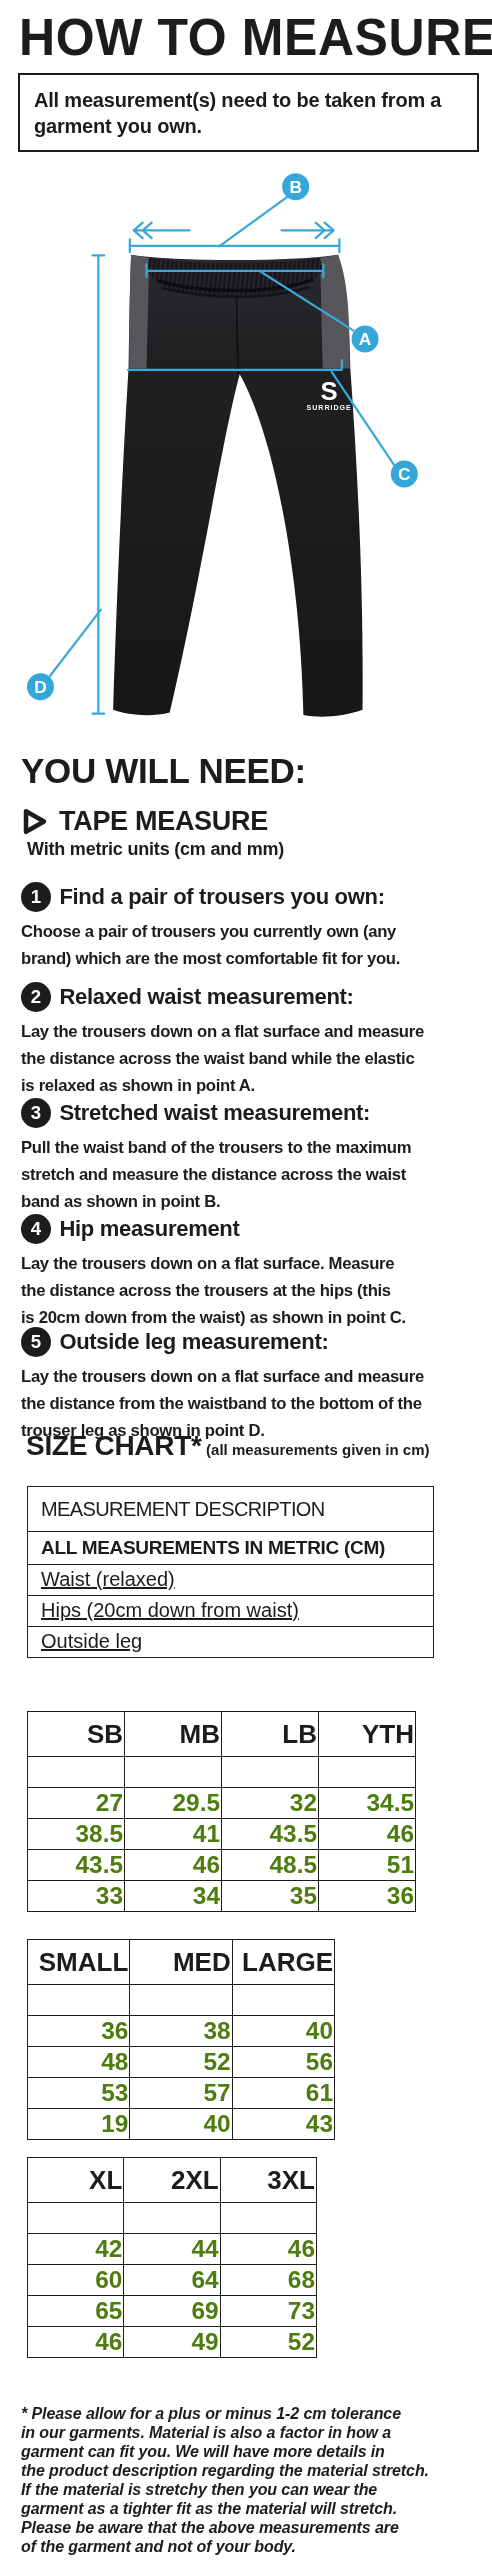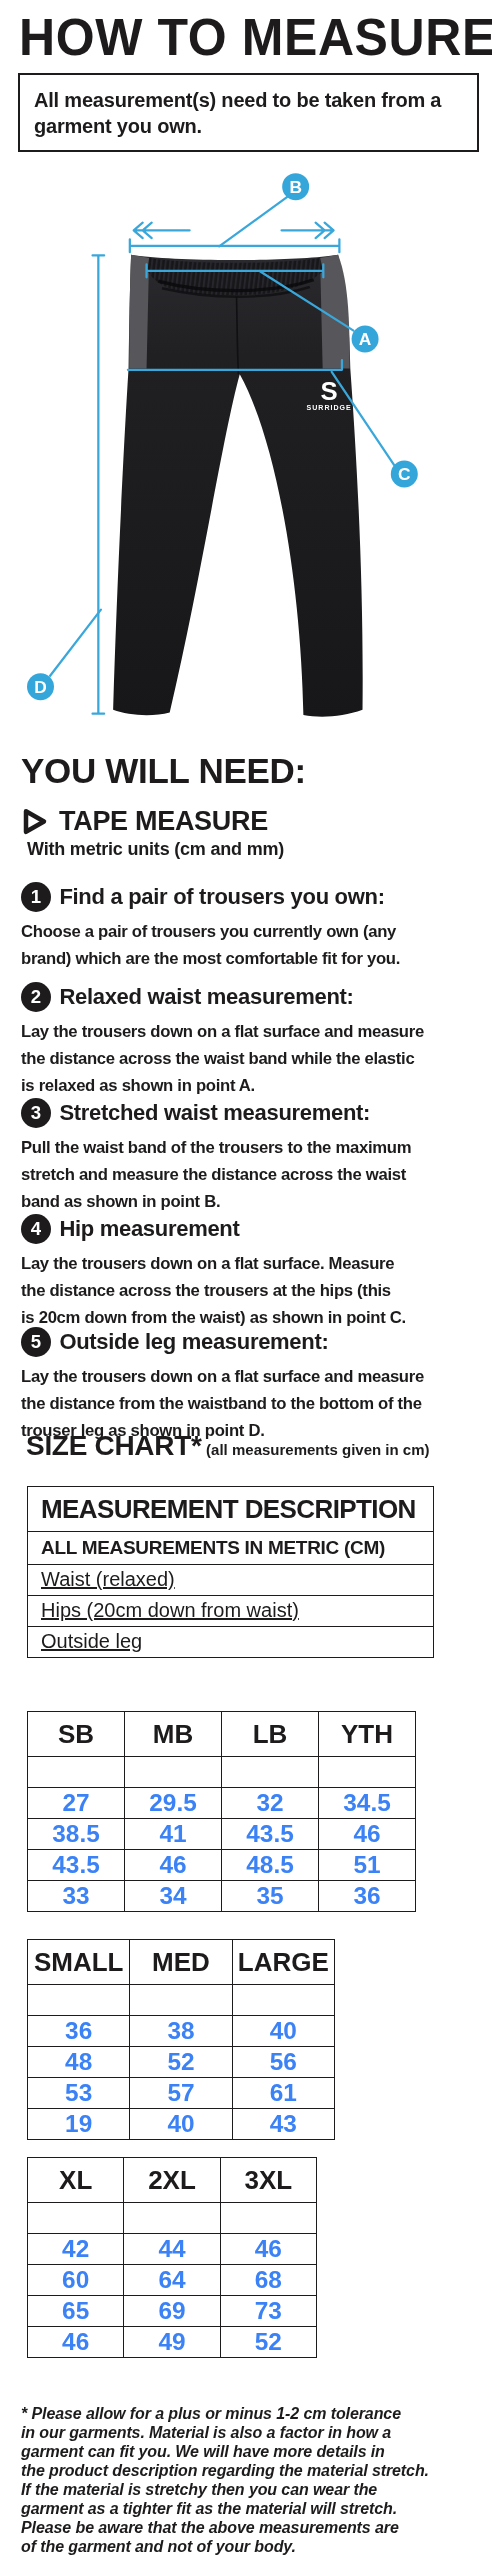--- a/index.html
+++ b/index.html
@@ -20,27 +20,27 @@
   .step-head{display:flex;align-items:center;gap:8.4px;}
   .step-num{width:30px;height:30px;border-radius:50%;background:#1d1b1c;color:#fff;font-weight:800;font-size:18.6px;display:flex;align-items:center;justify-content:center;flex:0 0 30px;}
   .step-title{font-size:22px;font-weight:800;letter-spacing:-0.3px;white-space:nowrap;}
   .step-body{margin-top:5.8px;font-size:16.7px;font-weight:700;line-height:27px;white-space:pre-line;letter-spacing:-0.3px;}
   .sc-heading-row{top:1430px;left:26px;}
   .sc-heading{font-size:28px;font-weight:900;letter-spacing:-0.3px;}
   .sc-subheading{font-size:15px;font-weight:700;margin-left:4.5px;}
   table{border-collapse:collapse;table-layout:fixed;}
   .mtable{top:1486px;left:27px;width:407px;}
   .mtable td{border:1.9px solid #1d1b1c;padding:0 0 0 13px;vertical-align:middle;}
-  .mtable .mt-header{height:44px;font-size:26px;font-weight:700;letter-spacing:-0.6px;}
+  .mtable .mt-header{height:44px;font-size:20px;font-weight:400;letter-spacing:-0.6px;}
   .mtable .mt-subheader{height:31.5px;font-size:19px;font-weight:800;letter-spacing:-0.3px;}
   .mtable .mt-item{height:30px;font-size:20px;font-weight:400;text-decoration:underline;}
-  .sizetable th,.sizetable td{border:1.9px solid #1d1b1c;text-align:center;vertical-align:middle;}
+  .sizetable th,.sizetable td{border:1.9px solid #1d1b1c;text-align:right;vertical-align:middle;}
   .sizetable th{height:42px;font-size:26px;font-weight:800;color:#1d1b1c;}
   .sizetable .empty-cell{height:28px;}
-  .sizetable .size-value{height:28px;font-size:24.4px;font-weight:700;color:#3b82f6;}
+  .sizetable .size-value{height:28px;font-size:24.4px;font-weight:700;color:#4d7c0f;}
   .st1{top:1711px;left:27px;width:389px;}
   .st2{top:1939px;left:27px;width:308px;}
   .st3{top:2157px;left:27px;width:290px;}
   .disclaimer{top:2404px;left:21px;width:465px;font-size:16px;font-weight:700;font-style:italic;line-height:19px;white-space:pre-line;letter-spacing:-0.1px;}
 </style>
 </head>
 <body>
 
 <div class="abs page-title">HOW TO MEASURE</div>
 

